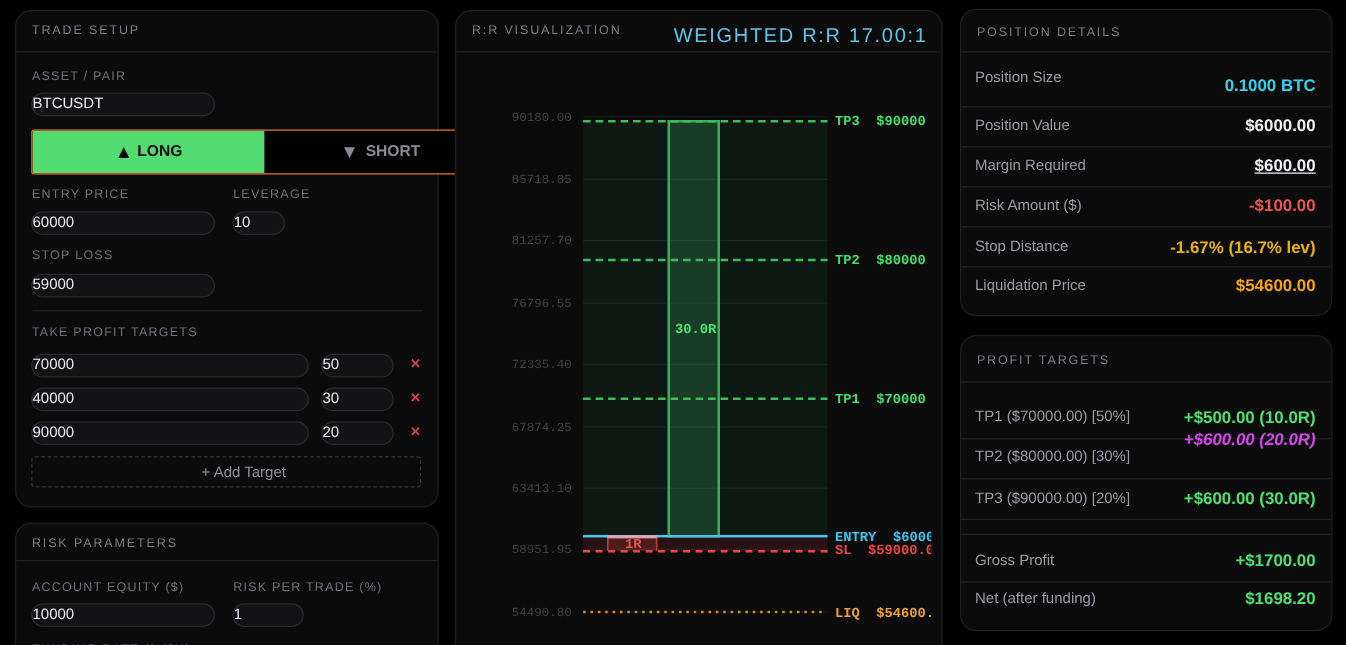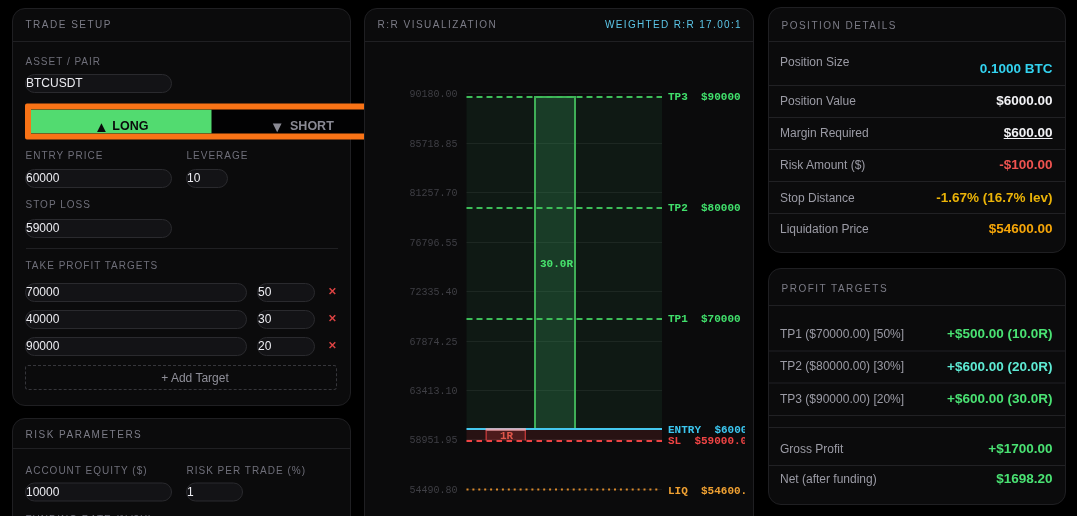--- a/index.html
+++ b/index.html
@@ -21,21 +21,21 @@
 <body>
 <div id="wrap">
     <div id="page">
 
   <div class="panel" id="p-trade" style="left:12px;top:8px;width:339px;height:398px;">
     <div class="phead" style="height:33px;">
           <span class="ptitle" style="top:10px;">TRADE SETUP</span>
         </div>
     <span class="lbl" style="left:12.5px;top:46.5px;">ASSET / PAIR</span>
     <div class="inp" style="left:12px;top:65px;width:147px;">BTCUSDT</div>
-    <div style="position:absolute;left:12px;top:94.5px;width:373px;height:36px;border:6px solid #f97316;border-radius:2px;overflow:hidden;background:#020203;">
+    <div style="position:absolute;left:12px;top:94.5px;width:373px;height:36px;border:1px solid #f97316;border-radius:2px;overflow:hidden;background:#020203;">
       <div style="position:absolute;left:0;top:0;width:50%;height:100%;background:#52db70;color:#0a0a0c;font-weight:700;font-size:12.5px;text-align:center;line-height:32px;"><span style="font-size:15px;vertical-align:-1.5px;">▲</span> LONG</div>
       <div style="position:absolute;right:0;top:0;width:50%;height:100%;color:#8a8a94;font-weight:700;font-size:12.5px;text-align:center;line-height:32px;"><span style="font-size:15px;vertical-align:-1.5px;margin-right:2px;">▼</span> SHORT</div>
     </div>
     <span class="lbl" style="left:12.5px;top:140.5px;">ENTRY PRICE</span>
     <span class="lbl" style="left:173.5px;top:140.5px;">LEVERAGE</span>
     <div class="inp" style="left:12px;top:160px;width:147px;">60000</div>
     <div class="inp" style="left:173px;top:160px;width:42px;">10</div>
     <span class="lbl" style="left:12.5px;top:189.5px;">STOP LOSS</span>
     <div class="inp" style="left:12px;top:210px;width:147px;">59000</div>
     <div style="position:absolute;left:13px;top:239px;width:312px;border-top:1px solid #202023;"></div>
@@ -59,21 +59,21 @@
     <span class="lbl" style="left:12.5px;top:45.5px;">ACCOUNT EQUITY ($)</span>
     <span class="lbl" style="left:173.5px;top:45.5px;">RISK PER TRADE (%)</span>
     <div class="inp" style="left:12px;top:63.5px;width:147px;">10000</div>
     <div class="inp" style="left:173px;top:63.5px;width:57px;">1</div>
     <span class="lbl" style="left:12.5px;top:95px;">FUNDING RATE (%/8H)</span>
   </div>
 
   <div class="panel" id="p-viz" style="left:364px;top:8px;width:390px;height:560px;overflow:hidden;">
     <div class="phead" style="height:33px;">
       <span class="ptitle" style="top:10px;">R:R VISUALIZATION</span>
-      <span style="position:absolute;right:11px;top:10px;font-size:10px;letter-spacing:1.35px;color:#5cc6e8;">WEIGHTED R:R 17.00:1</span>
+      <span style="position:absolute;right:11px;top:10px;font-size:16px;letter-spacing:1.35px;color:#5cc6e8;">WEIGHTED R:R 17.00:1</span>
     </div>
     <svg width="380" height="527" viewBox="0 0 380 527" style="position:absolute;left:0;top:0;">
       <g font-family="Liberation Mono, monospace">
 
         <g stroke="rgba(255,255,255,0.062)" stroke-width="1">
           <line x1="101.5" y1="84.5" x2="297" y2="84.5"></line>
           <line x1="101.5" y1="134.5" x2="297" y2="134.5"></line>
           <line x1="101.5" y1="183.5" x2="297" y2="183.5"></line>
           <line x1="101.5" y1="233.5" x2="297" y2="233.5"></line>
           <line x1="101.5" y1="282.5" x2="297" y2="282.5"></line>
@@ -161,21 +161,21 @@
   </div>
 
   <div class="panel" id="p-profit" style="left:768px;top:268px;width:298px;height:237px;">
     <div class="phead" style="height:37px;">
           <span class="ptitle" style="top:14px;">PROFIT TARGETS</span>
         </div>
     <span class="rlbl" style="top:57.5px;">TP1 ($70000.00) [50%]</span>
         <span class="rval" style="top:57px;color:#4ae273;">+$500.00 (10.0R)</span>
     <div class="row" style="top:81.5px;"></div>
     <span class="rlbl" style="top:89.5px;">TP2 ($80000.00) [30%]</span>
-        <span class="rval" style="top:90px;color:#5eead4;">+$600.00 (20.0R)</span>
+        <span class="rval" style="top:75px;color:#d946ef;font-style:italic;">+$600.00 (20.0R)</span>
     <div class="row" style="top:113.5px;"></div>
     <span class="rlbl" style="top:122.5px;">TP3 ($90000.00) [20%]</span>
         <span class="rval" style="top:122px;color:#4ae273;">+$600.00 (30.0R)</span>
     <div class="row" style="top:146px;"></div>
     <div class="row" style="top:158px;"></div>
     <span class="rlbl" style="top:172.5px;">Gross Profit</span>
         <span class="rval" style="top:172px;color:#4ae273;">+$1700.00</span>
     <div class="row" style="top:196px;"></div>
     <span class="rlbl" style="top:202.5px;">Net (after funding)</span>
         <span class="rval" style="top:202px;color:#4ae273;">$1698.20</span>

